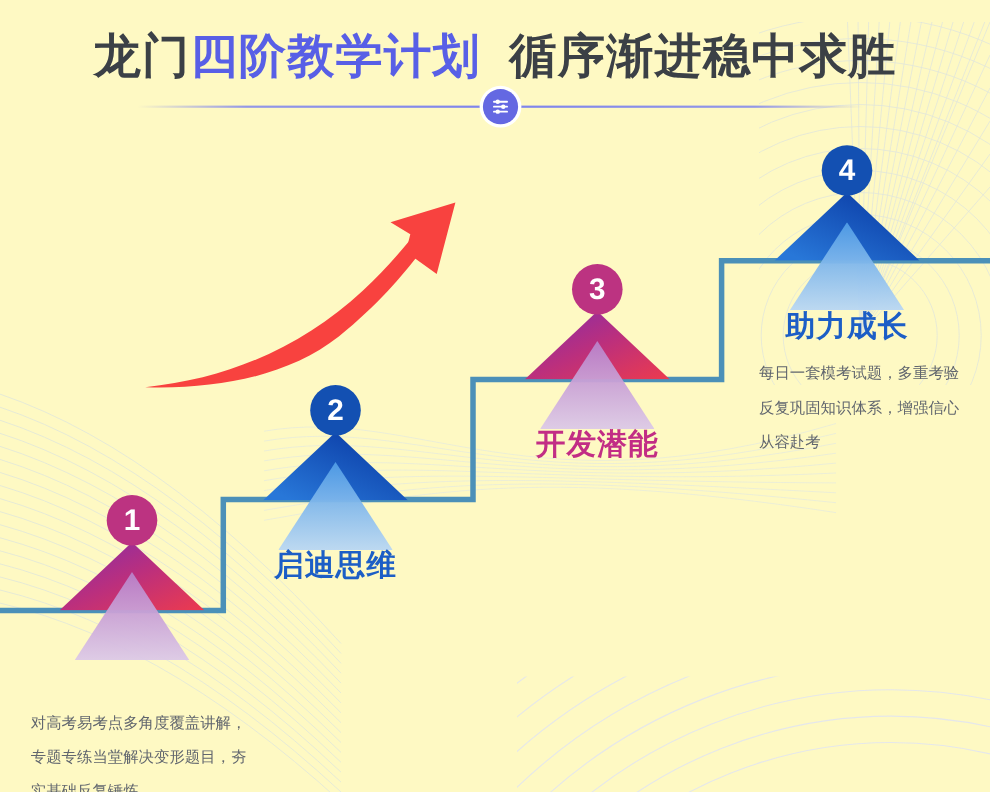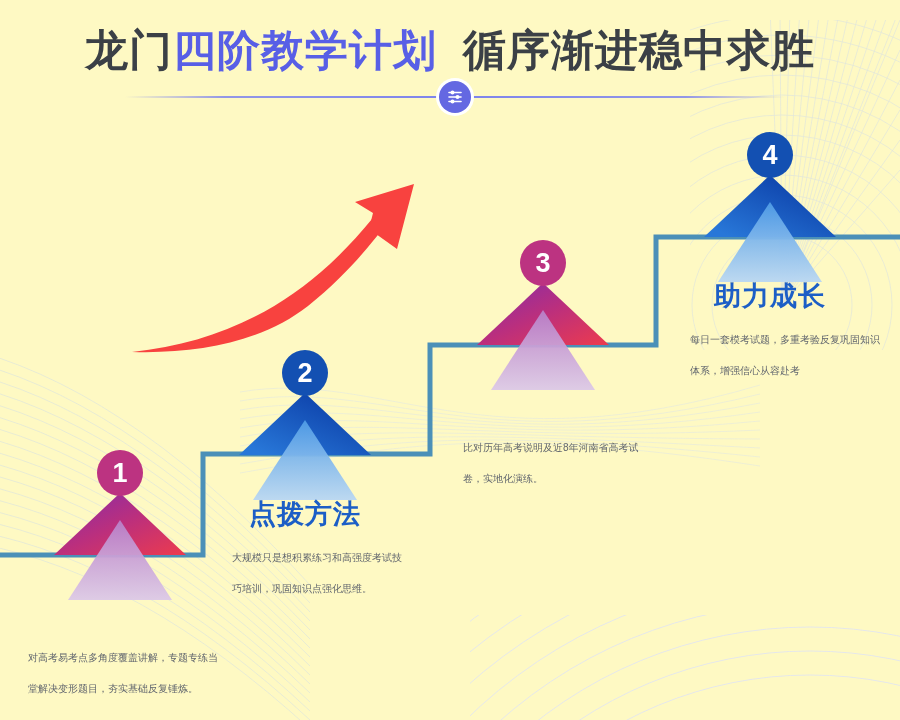--- a/index.html
+++ b/index.html
@@ -31,21 +31,21 @@
   .step{position:absolute;width:220px;height:330px;}
   .num-badge{
     position:absolute;left:87px;top:0;width:46px;height:46px;border-radius:50%;
     color:#fff;font-size:27px;font-weight:700;display:flex;align-items:center;justify-content:center;
   }
   .tri{position:absolute;clip-path:polygon(50% 0,100% 100%,0 100%);}
   .tri-dark{left:44px;top:43px;width:132px;height:62px;}
   .tri-light{left:58px;top:70px;width:104px;height:80px;opacity:.95;}
   .step h3{position:absolute;left:0;top:146px;width:100%;margin:0;text-align:center;
     font-size:27px;font-weight:800;letter-spacing:1px;}
-  .step p{position:absolute;top:192px;margin:0;font-size:10px;line-height:31px;color:#61666e;}
+  .step p{position:absolute;top:192px;margin:0;font-size:14px;line-height:31px;color:#61666e;}
 
   .step.s1{left:10px; top:450px;}
   .step.s2{left:195px;top:350px;}
   .step.s3{left:433px;top:240px;}
   .step.s4{left:660px;top:132px;}
   .s1 p{left:18px;width:196px;}
   .s2 p{left:37px;width:172px;}
   .s3 p{left:30px;width:186px;}
   .s4 p{left:30px;width:192px;}
 
@@ -181,29 +181,28 @@
     <div class="tri tri-dark"></div>
     <div class="tri tri-light"></div>
     <div class="num-badge">1</div>
     <p>对高考易考点多角度覆盖讲解，专题专练当堂解决变形题目，夯实基础反复锤炼。</p>
   </div>
 
   <div class="step s2 blue">
     <div class="tri tri-dark"></div>
     <div class="tri tri-light"></div>
     <div class="num-badge">2</div>
-    <h3>点拨方法</h3>
-    <p>大规模只是想积累练习和高强度考试技巧培训，巩固知识点强化思维。</p>
+    <h3>启迪思维</h3>
   </div>
 
   <div class="step s3 pink">
     <div class="tri tri-dark"></div>
     <div class="tri tri-light"></div>
     <div class="num-badge">3</div>
-    <p>比对历年高考说明及近8年河南省高考试卷，实地化演练。</p>
+    <h3>开发潜能</h3>
   </div>
 
   <div class="step s4 blue">
     <div class="tri tri-dark"></div>
     <div class="tri tri-light"></div>
     <div class="num-badge">4</div>
     <h3>助力成长</h3>
     <p>每日一套模考试题，多重考验反复巩固知识体系，增强信心从容赴考</p>
   </div>
 

